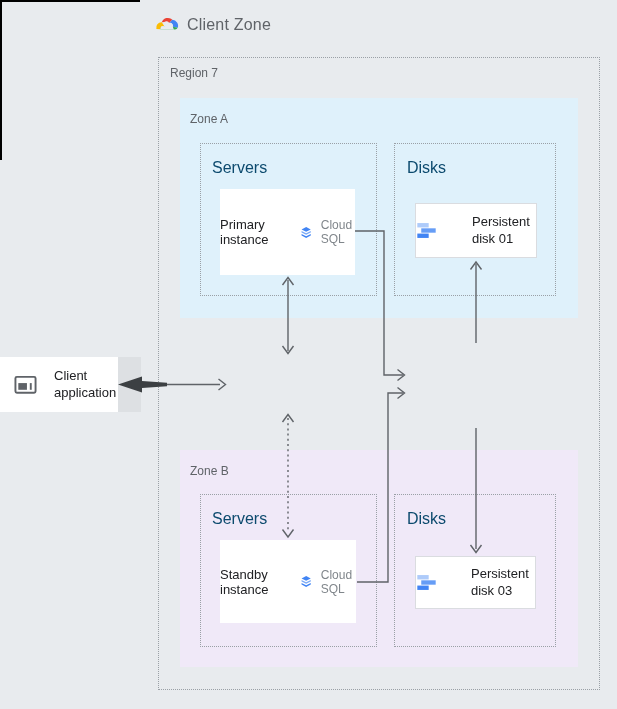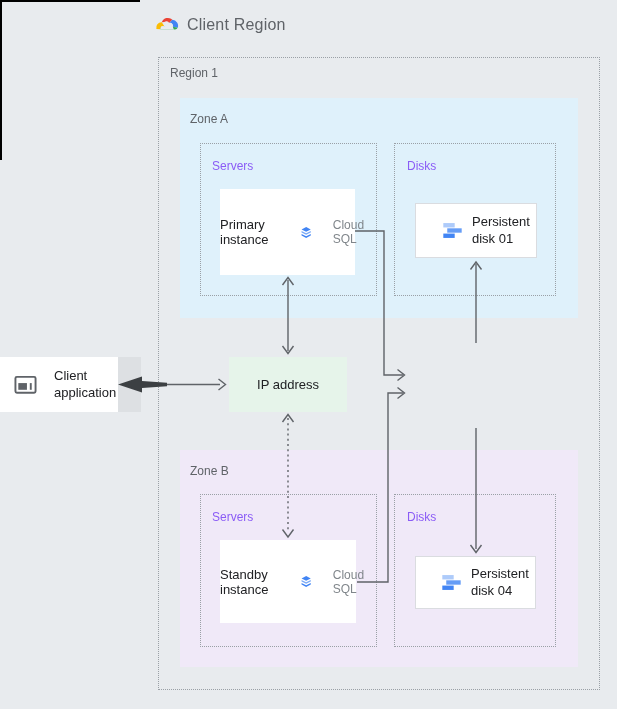--- a/index.html
+++ b/index.html
@@ -10,30 +10,30 @@
   .zone{position:absolute;}
   .zone-a{left:180px;top:98px;width:398px;height:220px;background:#DFF1FB;}
   .zone-b{left:180px;top:450px;width:398px;height:217px;background:#F0E9F8;}
   .region-border{left:158px;top:57px;width:442px;height:633px;border:1px dotted #9AA0A6;}
   .dotted-group{position:absolute;border:1px dotted #9AA0A6;}
   .srv-a{left:200px;top:143px;width:177px;height:153px;}
   .dsk-a{left:394px;top:143px;width:162px;height:153px;}
   .srv-b{left:200px;top:494px;width:177px;height:153px;}
   .dsk-b{left:394px;top:494px;width:162px;height:153px;}
   .lbl{position:absolute;font-size:12px;color:#5F6368;}
-  .lbl-lite{position:absolute;font-size:12px;color:#8b5cf6;}
+  .lbl-lite{position:absolute;font-size:16px;color:#0c4a6e;}
   .card{position:absolute;background:#FFFFFF;}
   .inst{width:135px;height:86px;display:flex;flex-direction:row;}
   .inst-title{flex:1;display:flex;align-items:center;justify-content:center;
               font-size:13px;color:#202124;}
   .inst-div{height:1px;background:#DADCE0;margin:0 16px;}
-  .inst-row{flex:1;display:flex;align-items:center;justify-content:center;gap:20px;}
+  .inst-row{flex:1;display:flex;align-items:center;justify-content:center;gap:8px;}
   .svc-label{font-size:12px;color:#80868B;}
   .disk-card{width:122px;height:55px;border:1px solid #DADCE0;display:flex;
-             align-items:center;justify-content:flex-end;gap:9px;}
+             align-items:center;justify-content:space-between;gap:9px;}
   .disk-text{font-size:13px;color:#202124;width:64px;line-height:1.25;}
   .ip-box{left:229px;top:357px;width:118px;height:55px;background:#E6F4EA;
           display:flex;align-items:center;justify-content:center;font-size:13px;color:#202124;}
   .client-box{left:0;top:357px;width:118px;height:55px;background:#fff;
               display:flex;align-items:center;padding-left:14px;gap:17px;}
   .client-text{font-size:13px;color:#202124;line-height:1.25;}
   .client-shadow{left:118px;top:357px;width:23px;height:55px;background:#DDE0E3;}
   .logo{left:154px;top:14px;display:flex;align-items:center;gap:7px;}
   .logo-text{font-size:16px;color:#5F6368;letter-spacing:.2px;}
   .mark-top{left:0;top:0;width:140px;height:2px;background:#000;}
@@ -51,25 +51,25 @@
   <div class="abs mark-left"></div>
 
   <div class="abs logo">
     <svg width="26" height="21" viewBox="0 0 24 19">
       <path d="M7.2 7.4 A5.9 5.9 0 0 1 16.9 5.1 L14 8 A2.9 2.9 0 0 0 9.5 7.2 Z" fill="#EA4335"></path>
       <path d="M2.2 13.6 A4.9 4.9 0 0 1 7.2 7.4 L9.5 11.2 A2.4 2.4 0 0 0 6 13.9 Z" fill="#FBBC04"></path>
       <path d="M16.9 5.1 A5.6 5.6 0 0 1 21.9 12.6 L17.4 11.5 A2.9 2.9 0 0 0 14 8 Z" fill="#4285F4"></path>
       <path d="M6 13.9 h12.2 a3 3 0 0 0 3.7 -1.3 l-4.5 -1.1 -8 -.3 -3.4 1 z" fill="#34A853"></path>
       <path d="M6 13.9 a2.4 2.4 0 0 1 3.5 -2.7 L14 8 a2.9 2.9 0 0 1 3.4 3.5 l.8 2.4 z" fill="#E8EBEE"></path>
     </svg>
-    <div class="logo-text"><span>Client</span> <span>Region</span></div>
+    <div class="logo-text"><span>Client</span> <span>Zone</span></div>
   </div>
 
   <div class="abs region-border"></div>
-  <div class="lbl" style="left:170px;top:66px;">Region 1</div>
+  <div class="lbl" style="left:170px;top:66px;">Region 7</div>
 
   <div class="zone zone-a"></div>
   <div class="lbl" style="left:190px;top:112px;">Zone A</div>
   <div class="dotted-group srv-a"></div>
   <div class="lbl-lite" style="left:212px;top:159px;">Servers</div>
   <div class="dotted-group dsk-a"></div>
   <div class="lbl-lite" style="left:407px;top:159px;">Disks</div>
 
   <div class="zone zone-b"></div>
   <div class="lbl" style="left:190px;top:464px;">Zone B</div>
@@ -143,23 +143,20 @@
       <rect x="1.5" y="1.5" width="21" height="16.5" rx="1.5" fill="none" stroke="#5F6368" stroke-width="2"></rect>
       <rect x="4.5" y="8" width="9" height="7" fill="#5F6368"></rect>
       <line x1="17.5" y1="8" x2="17.5" y2="15" stroke="#5F6368" stroke-width="2"></line>
     </svg>
     <div class="client-text">
       <div>Client</div>
       <div>application</div>
     </div>
   </div>
 
-  <div class="abs ip-box">
-    <span>IP address</span>
-  </div>
 
 
   <div class="card inst" style="left:220px;top:540px;width:136px;height:83px;">
     <div class="inst-title">Standby instance</div>
     <div class="inst-div"></div>
     <div class="inst-row">
       <svg width="19" height="19" viewBox="0 0 24 24">
         <path d="M12 1.5 L21 6 L12 10.5 L3 6 Z" fill="#4285F4"></path>
         <path d="M3 9 L12 13.5 L21 9 L21 12 L12 16.5 L3 12 Z" fill="#7BAAF7"></path>
         <path d="M3 15 L12 19.5 L21 15 L21 18 L12 22.5 L3 18 Z" fill="#4285F4"></path>
@@ -167,16 +164,16 @@
       <span class="svc-label">Cloud SQL</span>
     </div>
   </div>
 
   <div class="card disk-card" style="left:415px;top:556px;width:121px;height:53px;">
     <svg width="21" height="21" viewBox="0 0 24 24">
       <rect x="1.5" y="3.5" width="13" height="5" fill="#AECBFA"></rect>
       <rect x="6" y="9.5" width="16.5" height="5" fill="#669DF6"></rect>
       <rect x="1.5" y="15.5" width="13" height="5" fill="#4285F4"></rect>
     </svg>
-    <div class="disk-text">Persistent disk 04</div>
+    <div class="disk-text">Persistent disk 03</div>
   </div>
 
 </div>
 
 </body></html>

